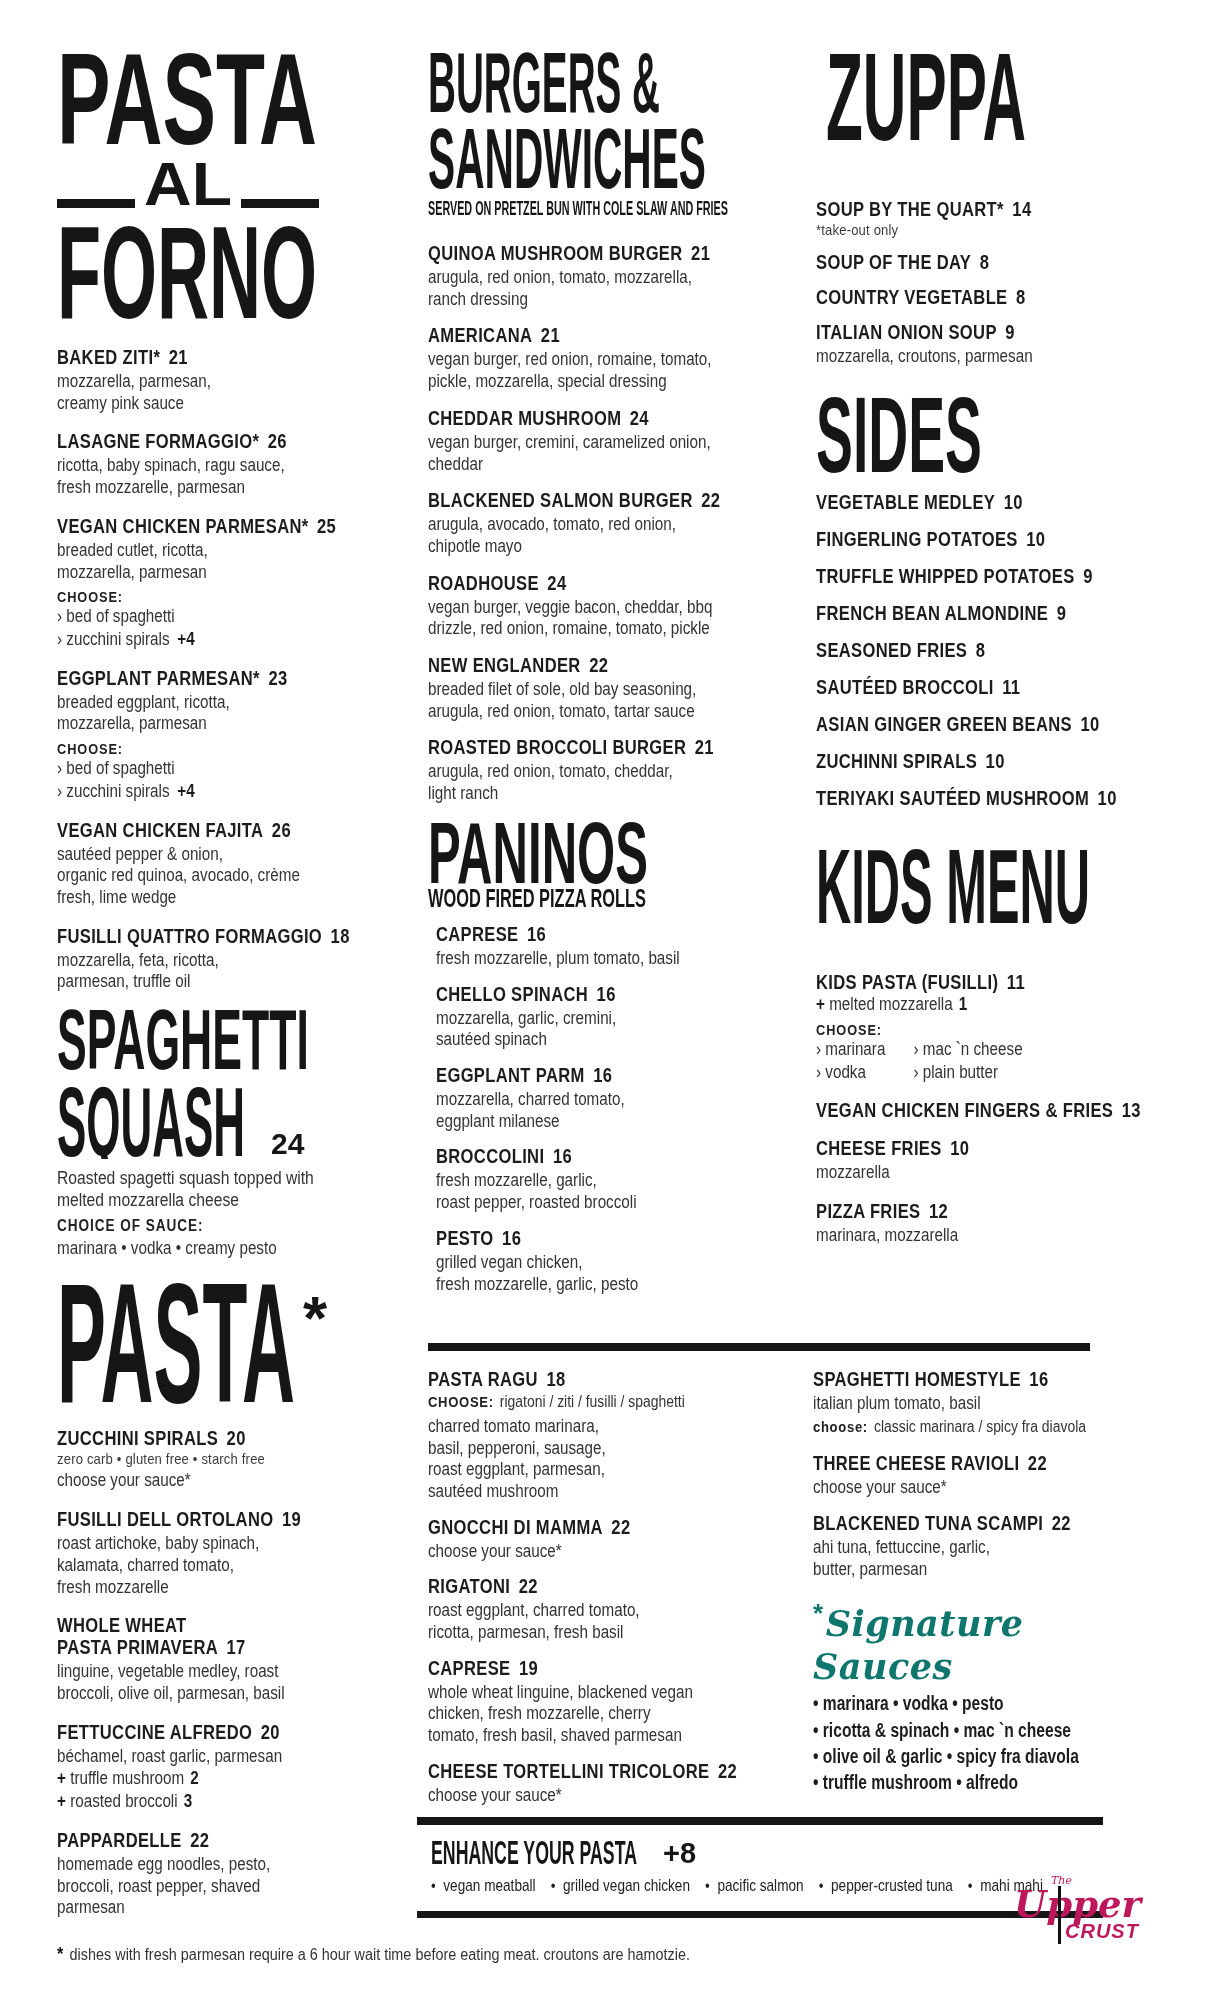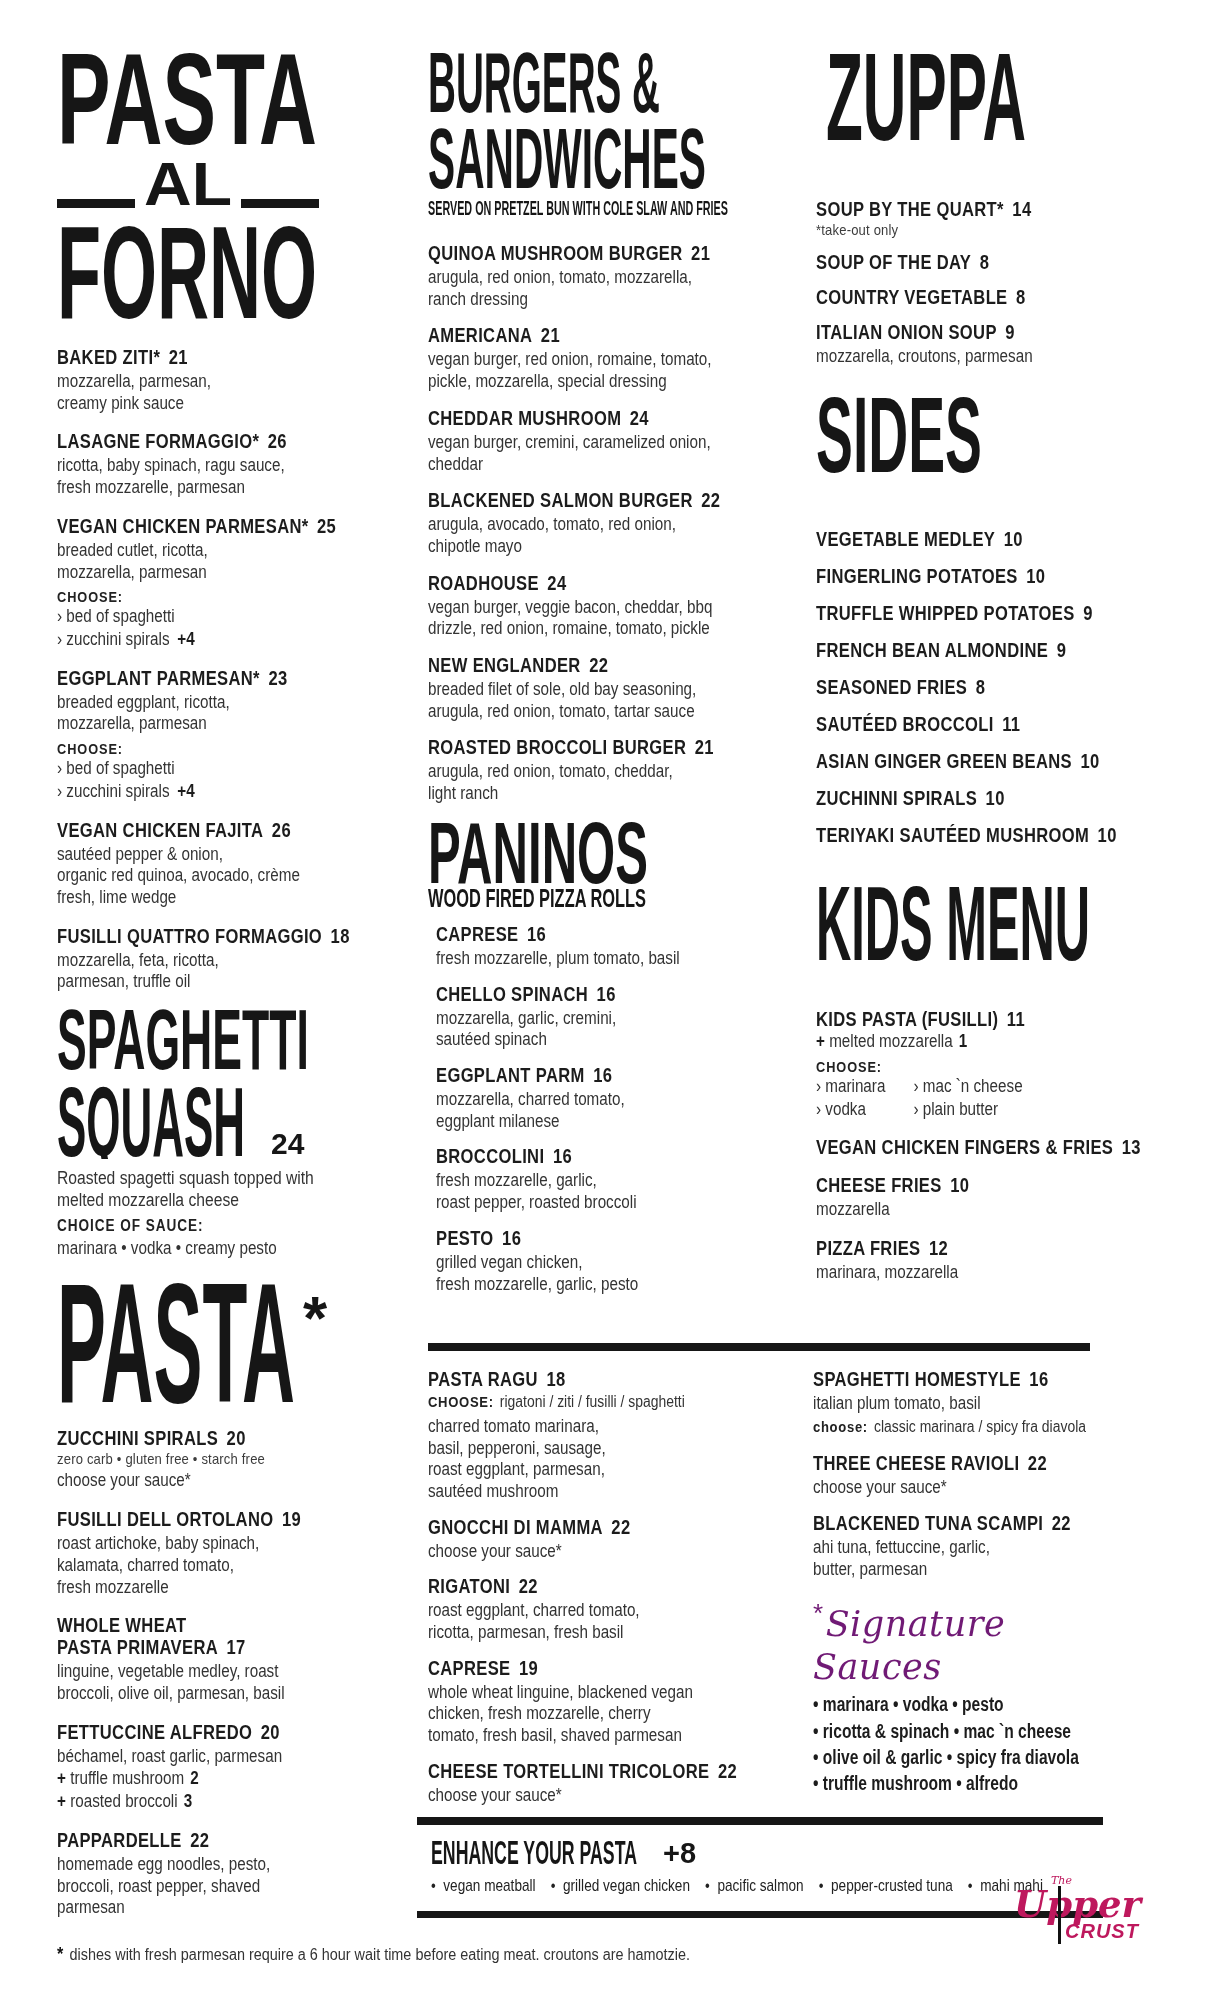--- a/index.html
+++ b/index.html
@@ -43,21 +43,21 @@
   .chline{display:block;width:max-content;transform:scaleX(.87);transform-origin:0 0;
        font-size:16px;color:#333;margin-top:2px;line-height:1.3}
   .chline b{font-size:15px;letter-spacing:.8px;color:#222;margin-right:7px}
   .rule{height:8px;background:#161616}
   .bsec{position:absolute;left:428px;top:1343px;width:686px}
   .bsec .rule.top{width:662px}
   .bl{position:absolute;left:0;top:25px;width:312px}
   .br{position:absolute;left:385px;top:25px;width:300px}
   .sig{margin-top:16px}
   .sig-title{font-family:"DejaVu Serif","Liberation Serif",serif;font-style:italic;
-       font-weight:400;font-size:35px;color:#701a75;letter-spacing:.5px;line-height:1.25}
+       font-weight:700;font-size:35px;color:#0f766e;letter-spacing:.5px;line-height:1.25}
   .sig-mark{font-family:"Liberation Sans",sans-serif;font-style:normal;font-size:26px;
        vertical-align:14px;margin-right:2px}
   .sgl{display:block;width:max-content;transform:scaleX(.8);transform-origin:0 0;
        font-weight:700;font-size:19.5px;line-height:1.2;color:#1c1c1c;margin-top:3px}
   .enh{position:absolute;left:417px;top:1817px;width:686px;height:110px}
   .enh .r2{position:absolute;left:0;top:94px;width:686px;height:7px;background:#161616}
   .enh-in{padding:13px 0 0 14px}
   .enh-row{display:flex;align-items:flex-end}
   .enh-price{font-weight:700;font-size:29px;line-height:.95;margin-left:20px;color:#161616}
   .enh-opts{display:block;width:max-content;transform:scaleX(.8);transform-origin:0 0;
@@ -290,21 +290,21 @@
       </div>
       <div class="it">
         <div class="ih"><span>ITALIAN ONION SOUP</span><span class="pr">9</span></div>
         <div class="ds">mozzarella, croutons, parmesan</div>
       </div>
     </div>
 
     <svg width="170" height="82" viewBox="0 0 170 82" style="margin-top:26px">
         <text x="0" y="78" font-size="108" textLength="166" lengthAdjust="spacingAndGlyphs">SIDES</text>
       </svg>
-    <div class="sides-items" style="margin-top:52px">
+    <div class="sides-items" style="margin-top:15px">
       <div class="it">
           <div class="ih"><span>VEGETABLE MEDLEY</span><span class="pr">10</span></div>
         </div>
       <div class="it">
           <div class="ih"><span>FINGERLING POTATOES</span><span class="pr">10</span></div>
         </div>
       <div class="it">
           <div class="ih"><span>TRUFFLE WHIPPED POTATOES</span><span class="pr">9</span></div>
         </div>
       <div class="it">

